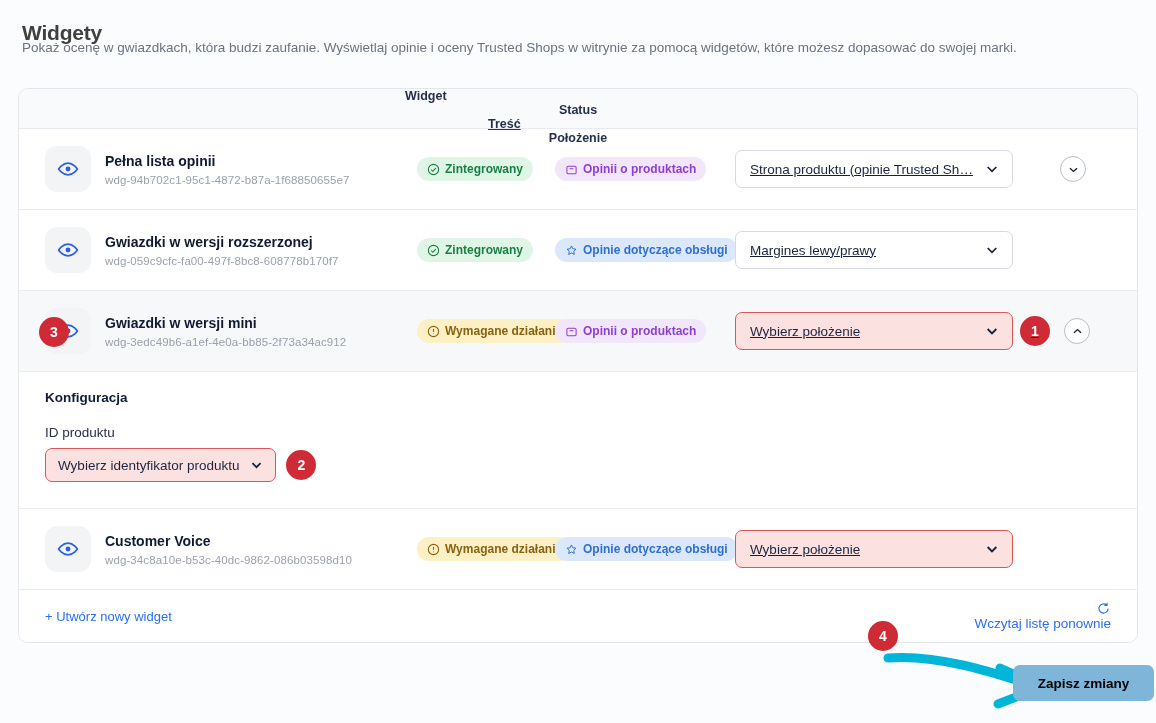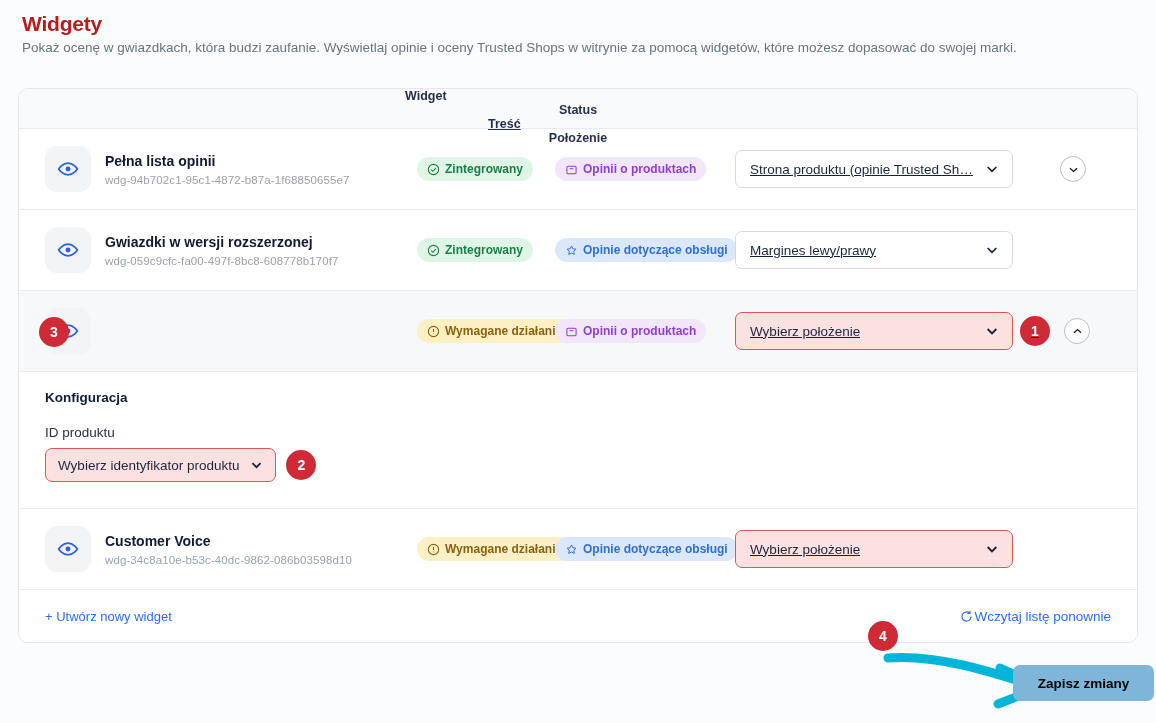--- a/index.html
+++ b/index.html
@@ -7,23 +7,23 @@
     width: 1156px; height: 723px;
     background: #fbfcfd;
     font-family: "Liberation Sans", sans-serif;
     color: #17203a;
     overflow: hidden;
   }
   .page { position: relative; width: 1156px; height: 723px; }
 
   
   .page-title {
-    position: absolute; left: 22px; top: 12px;
+    position: absolute; left: 22px; top: 21px;
     font-size: 21px; font-weight: 700; letter-spacing: -0.2px;
-    color: #b91c1c;
+    color: #404040;
   }
   .page-sub {
     position: absolute; left: 22px; top: 40px;
     font-size: 13.5px; color: #6b7280; white-space: nowrap;
   }
 
   
   .card {
     position: absolute; left: 18px; top: 88px;
     width: 1120px;
@@ -140,22 +140,22 @@
   
   .cfoot {
     display: flex; align-items: center; justify-content: space-between;
     height: 52px; padding: 0 26px;
     background: #ffffff;
   }
   .link-blue {
     font-size: 13px; color: #2c6ef2;
   }
   .reload {
-    display: inline-flex; align-items: flex-start; 
-    font-size: 13.5px; color: #2c6ef2;
+    display: inline-flex; align-items: flex-end; 
+    font-size: 13.5px; color: #2c6ef2; flex-direction: column;
   }
 
   
   .save-btn {
     position: absolute; right: 2px; top: 665px;
     width: 141px; height: 36px;
     background: #7fb5d8; color: #000000;
     border: none; border-radius: 7px;
     font-family: "Liberation Sans", sans-serif;
     font-size: 13.5px; font-weight: 700;
@@ -268,20 +268,24 @@
     </div>
 
     <div class="row expandedrow">
       <div class="marker" style="left:20px; top:26px;">3</div>
       <div class="c-widget">
         <div class="eye-box">
           <svg width="22" height="22" viewBox="0 0 24 24" fill="none" stroke="#2c5fe8" stroke-width="1.8">
             <path d="M1.8 12s3.8-6.4 10.2-6.4S22.2 12 22.2 12s-3.8 6.4-10.2 6.4S1.8 12 1.8 12z"></path>
             <circle cx="12" cy="12" r="2.7" fill="#2c5fe8" stroke="none"></circle>
           </svg>
+        </div>
+        <div class="wtext">
+          <div class="wname">Gwiazdki w wersji mini</div>
+          <div class="wid">wdg-3edc49b6-a1ef-4e0a-bb85-2f73a34ac912</div>
         </div>
       </div>
       <div class="c-status">
         <span class="badge b-amber">
           <svg width="13" height="13" viewBox="0 0 24 24" fill="none" stroke="#8a6212" stroke-width="2">
             <circle cx="12" cy="12" r="9.5"></circle>
               <path d="M12 7.2v5.6"></path>
               <circle cx="12" cy="16.3" r="0.9" fill="#8a6212" stroke="none"></circle>
           </svg>
           <span>Wymagane działania</span>

